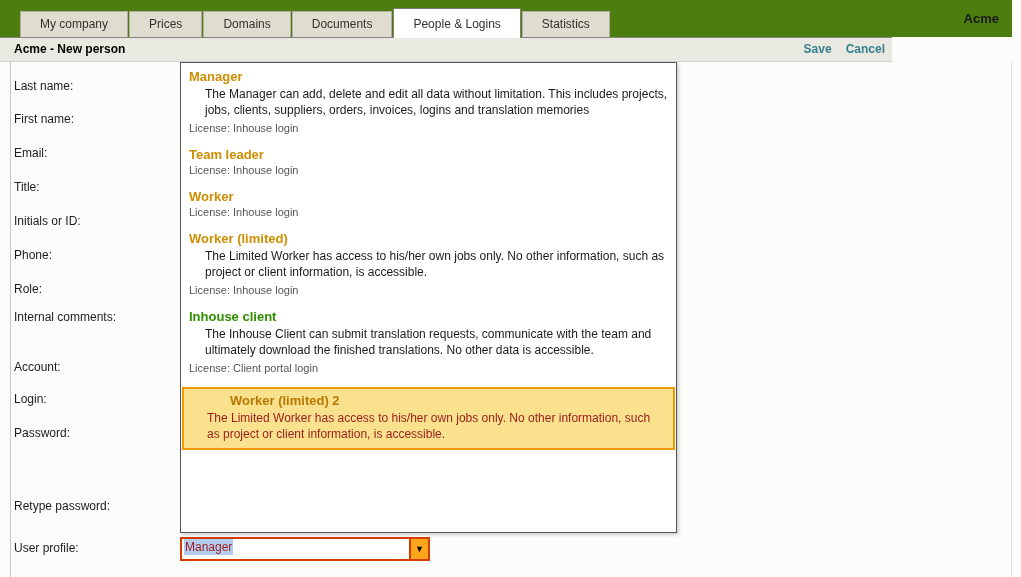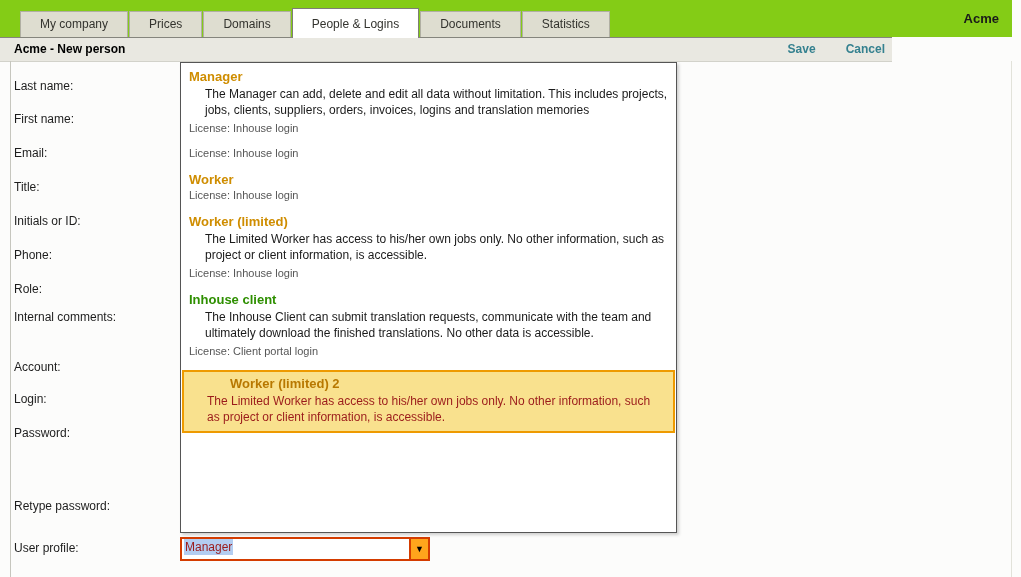--- a/index.html
+++ b/index.html
@@ -1,31 +1,31 @@
 <!DOCTYPE html>
 <html style="--tab-bg: #deddd0; --tab-border: #b0afa2; --header-bg: #e9e8e1; --save-cancel: #35818f; --accent-orange: #cf8d00; --accent-green: #2e8f00; --highlight-bg: #f9e18e; --highlight-border: #ee9a00; --highlight-title: #b87800; --highlight-text: #9b1b1b; --select-border: #d43c00; --select-button-bg: #ffa51c; --selection-bg: #b3cdf1; --selection-text: #9b1b1b;"><head>
 <meta charset="utf-8">
 <style>
   html,body{margin:0;padding:0;background:#fff;}
   .screen{position:relative;width:1021px;height:577px;background:#fcfcfb;overflow:hidden;
           font-family:"Liberation Sans",sans-serif;-webkit-font-smoothing:antialiased;}
   
-  .tabbar{position:absolute;top:0;left:0;width:1012px;height:37px;background:#84cc16;}
+  .tabbar{position:absolute;top:0;left:0;width:1012px;height:37px;background:#4d7c0f;}
   .tabs{position:absolute;left:20px;bottom:0;display:flex;align-items:flex-end;}
   .tab{height:25px;line-height:25px;padding:0 19px;font-size:12px;color:#33332e;
        background:var(--tab-bg);border:1px solid var(--tab-border);border-bottom:none;
        margin-right:1px;white-space:nowrap;cursor:default;}
   .tab.active{height:29px;line-height:31px;background:#fff;border-color:#7e7e76;
        position:relative;z-index:3;margin-bottom:-1px;}
   .account{position:absolute;right:13px;top:11px;font-size:13px;color:#1a1a1a;font-weight:bold;}
   
   .headerbar{position:absolute;top:37px;left:0;width:892px;height:23px;
        background:var(--header-bg);border-top:1px solid #85857d;border-bottom:1px solid #d2d2ca;}
   .page-title{position:absolute;left:14px;top:4px;font-size:12px;font-weight:bold;color:#000;}
-  .actions{position:absolute;right:7px;top:4px;display:flex;gap:30px;}
+  .actions{position:absolute;right:7px;top:4px;display:flex;gap:14px;}
   .actions a{font-size:12px;font-weight:bold;color:var(--save-cancel);text-decoration:none;cursor:pointer;}
   
   .vline-left{position:absolute;left:10px;top:61px;bottom:0;width:0;border-left:1px solid #c6c6be;}
   .vline-right{position:absolute;left:1011px;top:61px;bottom:0;width:0;border-left:1px solid #e2e2da;}
   .flabel{position:absolute;left:14px;font-size:12px;color:#1d1d1d;white-space:nowrap;}
   .fl0{top:79px}.fl1{top:112px}.fl2{top:146px}.fl3{top:180px}.fl4{top:214px}.fl5{top:248px}
   .fl6{top:282px}.fl7{top:310px}.fl8{top:360px}.fl9{top:392px}.fl10{top:426px}
   .fl11{top:499px}.fl12{top:541px}
   
   .popup{position:absolute;left:180px;top:62px;width:497px;height:471px;box-sizing:border-box;
@@ -53,22 +53,22 @@
 </head>
 <body>
 
 <div class="screen">
 
   <div class="tabbar">
     <div class="tabs">
       <div class="tab">My company</div>
       <div class="tab">Prices</div>
       <div class="tab">Domains</div>
+      <div class="tab">Documents</div>
       <div class="tab active">People &amp; Logins</div>
-      <div class="tab">Documents</div>
       <div class="tab">Statistics</div>
     </div>
     <div class="account">Acme</div>
   </div>
 
   <div class="headerbar">
     <span class="page-title">Acme - New person</span>
     <span class="actions">
       <a class="save">Save</a>
       <a class="cancel">Cancel</a>
@@ -94,20 +94,21 @@
 
   <div class="popup">
 
     <div class="opt">
       <div class="opt-title t-orange">Manager</div>
       <div class="opt-desc">The Manager can add, delete and edit all data without limitation. This includes projects, jobs, clients, suppliers, orders, invoices, logins and translation memories</div>
       <div class="opt-license">License: Inhouse login</div>
     </div>
 
     <div class="opt">
+      <div class="opt-title t-orange">Team leader</div>
       <div class="opt-license">License: Inhouse login</div>
     </div>
 
     <div class="opt">
       <div class="opt-title t-orange">Worker</div>
       <div class="opt-license">License: Inhouse login</div>
     </div>
 
     <div class="opt">
       <div class="opt-title t-orange">Worker (limited)</div>

